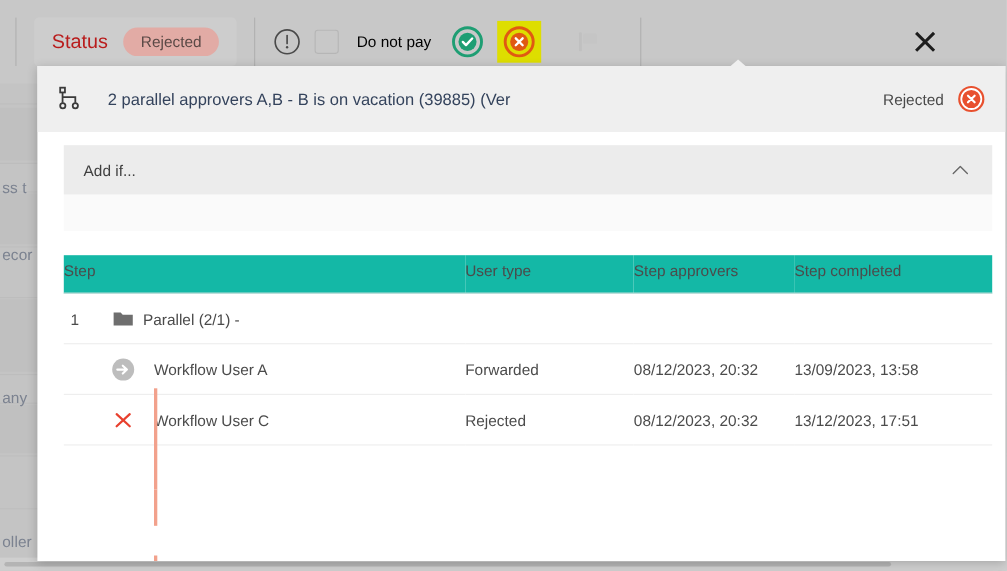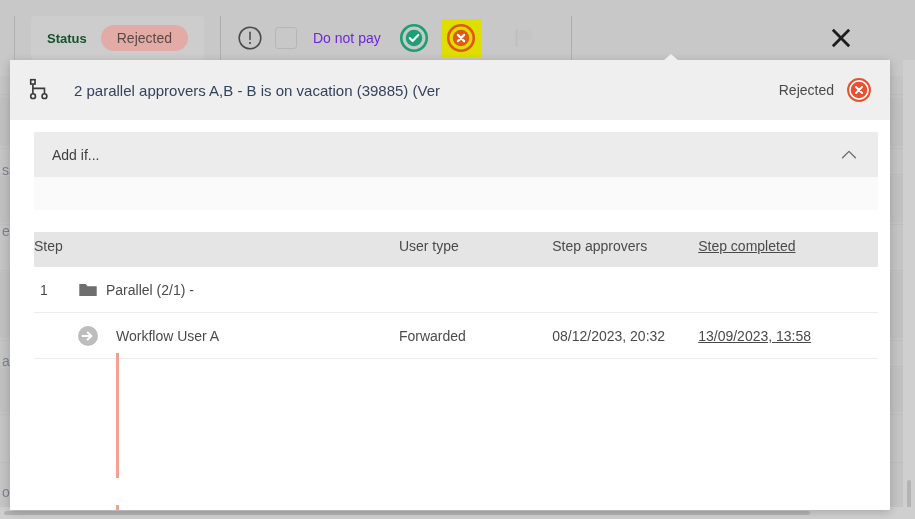--- a/index.html
+++ b/index.html
@@ -67,35 +67,35 @@
   }
   .tb-sep {
     width: 1px; height: 44px; background: #b0b0b0; flex: none;
   }
   .tb-status-box {
     display: flex; align-items: center; gap: 14px;
     background: #cdcdcd; border-radius: 4px;
     padding: 6px 16px 6px 16px; margin: 0 16px;
     height: 44px;
   }
-  .tb-status-label { font-size: 13px; color: #14532d; font-weight: 700; }
+  .tb-status-label { font-size: 18px; color: #b91c1c; font-weight: 400; }
   .badge-rejected {
     background: #e2aba5; color: #5a4946; font-size: 14px;
     border-radius: 14px; padding: 5px 16px; white-space: nowrap;
   }
   .tb-icons {
     display: flex; align-items: center; gap: 12px; padding-left: 16px;
   }
   .ic { display: inline-flex; align-items: center; justify-content: center; }
   .ic-warn { width: 26px; height: 26px; }
   .chk-box {
     width: 22px; height: 22px; border: 1.6px solid #b6b6b6;
     border-radius: 3px; background: #c8c8c8;
   }
-  .chk-label { font-size: 14px; color: #6d28d9; white-space: nowrap; margin-left: 4px; margin-right: 6px; }
+  .chk-label { font-size: 14px; color: #000000; white-space: nowrap; margin-left: 4px; margin-right: 6px; }
   .btn-approve, .btn-reject {
     width: 30px; height: 30px; border-radius: 50%;
     display: inline-flex; align-items: center; justify-content: center;
   }
   .btn-reject-wrap {
     background: #dede00; padding: 4px 5px; display: inline-flex;
     align-items: center; justify-content: center;
     position: relative;
   }
   .ic-flag { width: 26px; height: 26px; opacity: .45; }
@@ -109,21 +109,21 @@
   
   .pointer {
     position: absolute; left: 655px; top: 54px;
     width: 0; height: 0;
     border-left: 16px solid transparent;
     border-right: 16px solid transparent;
     border-bottom: 14px solid #efefef;
     z-index: 6;
   }
   .popover {
-    position: absolute; left: 10px; top: 60px;
+    position: absolute; left: 34px; top: 60px;
     width: 880px; height: 450px;
     background: #ffffff;
     box-shadow: 0 2px 9px rgba(0,0,0,.20);
     z-index: 5;
     overflow: hidden;
   }
   .pop-header {
     height: 60px; background: #efefef;
     display: flex; align-items: center;
     padding: 0 18px 0 18px;
@@ -149,33 +149,33 @@
   .addif-label { font-size: 14px; color: #3f3f3f; }
   .addif-chevron { margin-left: auto; width: 22px; height: 22px; }
   .addif-blank { height: 33px; background: #fafafa; }
 
   .tbl { margin-top: 22px; width: 100%; border-collapse: collapse; }
   .tbl th {
     text-align: left; font-weight: 400;
     font-size: 14px; color: #4b4b4b;
     padding: 6px 0 12px 0;
     border-bottom: 1px solid #e6e6e6;
-    background: #e5e5e5;
+    background: #14b8a6;
   }
   .tbl td {
     font-size: 14px; color: #4b4b4b;
     height: 45px;
     border-bottom: 1px solid #ededed;
     vertical-align: middle;
     white-space: nowrap;
   }
   .col-step   { width: 345px; padding-left: 6px; }
   .col-type   { width: 145px; }
   .col-assign { width: 138px; }
-  .col-comp   { width: 170px; text-decoration: underline; }
+  .col-comp   { width: 170px; }
 
   .step-cell { display: flex; align-items: center; height: 45px; position: relative; }
   .step-num { width: 30px; font-size: 14px; color: #4b4b4b; flex: none; }
   .step-icon {
     width: 36px; flex: none; display: flex; align-items: center; justify-content: center;
     position: relative; z-index: 2;
   }
   .step-label { font-size: 14px; color: #4b4b4b; }
   .indent-1 { padding-left: 10px; }
 
@@ -365,20 +365,36 @@
                 <span class="step-label indent-1">Workflow User A</span>
               </div>
             </td>
             <td class="col-type">Forwarded</td>
             <td class="col-assign">08/12/2023, 20:32</td>
             <td class="col-comp">13/09/2023, 13:58</td>
           </tr>
 
 
 
+          <tr>
+            <td class="col-step">
+              <div class="step-cell">
+                <span class="step-num"></span>
+                <span class="step-icon">
+                  <svg width="22" height="22" viewBox="0 0 24 24">
+                    <path d="M5.5 6 L18.5 18 M18.5 6 L5.5 18" fill="none" stroke="#e8402e" stroke-width="2.2" stroke-linecap="round"></path>
+                  </svg>
+                </span>
+                <span class="step-label indent-1">Workflow User C</span>
+              </div>
+            </td>
+            <td class="col-type">Rejected</td>
+            <td class="col-assign">08/12/2023, 20:32</td>
+            <td class="col-comp">13/12/2023, 17:51</td>
+          </tr>
         </tbody>
       </table>
     </div>
 
     <div class="connector seg1"></div>
     <div class="connector seg2"></div>
     <div class="connector seg3"></div>
     <div class="connector seg4"></div>
   </div>
 

